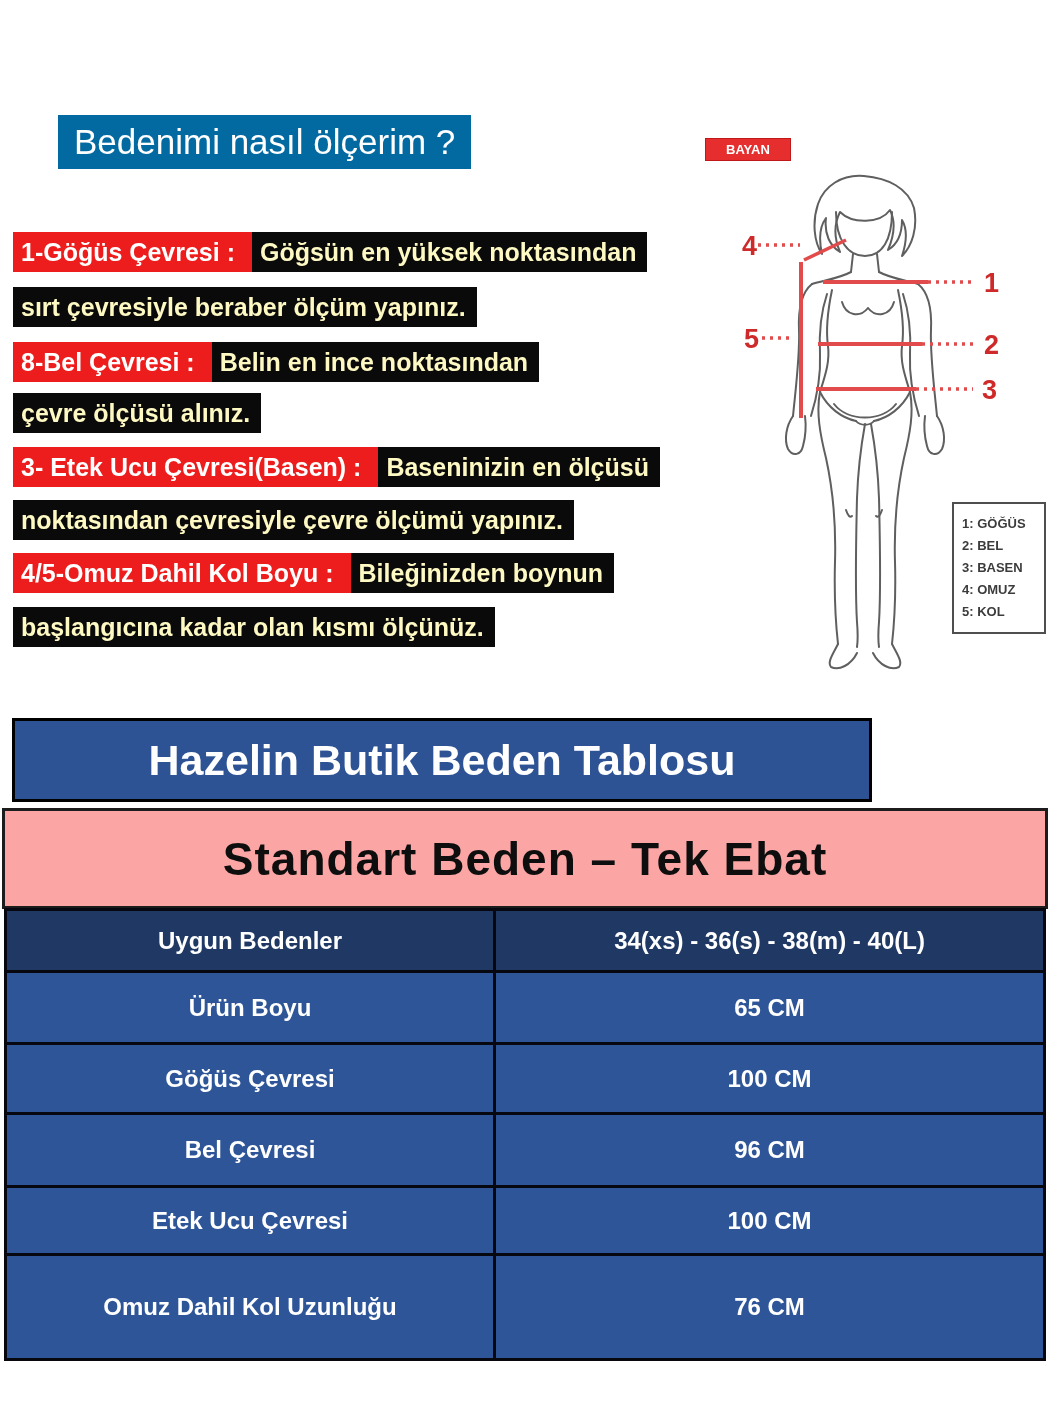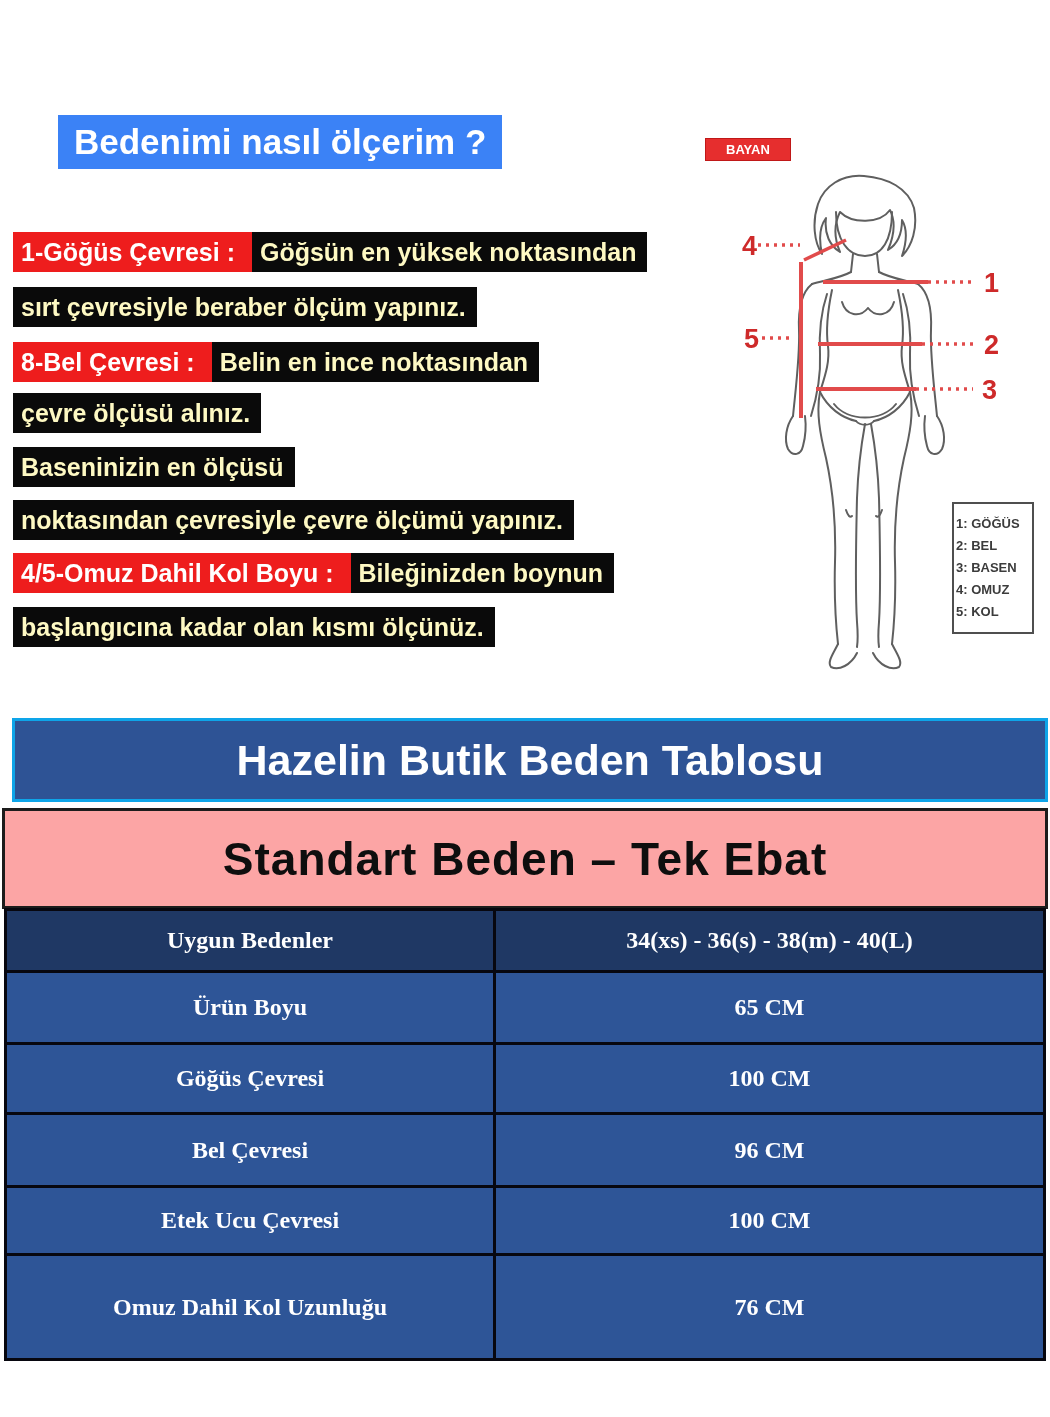--- a/index.html
+++ b/index.html
@@ -1,52 +1,52 @@
 <!DOCTYPE html>
 <html><head>
 <meta charset="utf-8">
 <style>
   html,body{margin:0;padding:0;background:#fff;}
   .page{position:relative;width:1050px;height:1417px;background:#ffffff;
         font-family:"Liberation Sans",sans-serif;overflow:hidden;}
 
   
-  .title-box{position:absolute;left:58px;top:115px;background:#3b82f6;color:#ffffff;
-             font-size:35px;font-weight:bold;padding:7px 16px;white-space:nowrap;}
+  .title-box{position:absolute;left:58px;top:115px;background:#0369a1;color:#ffffff;
+             font-size:35px;font-weight:normal;padding:7px 16px;white-space:nowrap;}
   .iline{position:absolute;left:13px;display:flex;align-items:stretch;white-space:nowrap;
          font-weight:bold;font-size:25px;line-height:30px;}
   .seg-red{background:#ee1d1d;color:#ffffff;padding:5px 17px 5px 8px;}
   .seg-black{background:#0a0a0a;color:#fef9c3;padding:5px 11px 5px 8px;}
 
   
   .figure-area{position:absolute;left:700px;top:130px;width:350px;height:560px;}
   .bayan{position:absolute;left:5px;top:8px;background:#e62e2e;color:#ffffff;
          font-size:13px;font-weight:bold;padding:3px 20px;border:1px solid #c01818;}
   svg.figure{position:absolute;left:30px;top:20px;}
   .legend{position:absolute;left:252px;top:372px;width:74px;background:#ffffff;
-          border:2px solid #4f4f4f;padding:9px 2px;font-size:13px;font-weight:bold;
+          border:2px solid #4f4f4f;padding:9px 8px;font-size:13px;font-weight:bold;
           color:#3c3c3c;line-height:1.7;white-space:nowrap;}
 
   
-  .brand-header{position:absolute;left:12px;top:718px;width:1036px;height:84px;
-                background:#2e5395;border:3px solid #0ea5e9;box-sizing:border-box;
+  .brand-header{position:absolute;left:12px;top:718px;width:860px;height:84px;
+                background:#2e5395;border:3px solid #000000;box-sizing:border-box;
                 display:flex;align-items:center;justify-content:center;
                 color:#ffffff;font-size:43px;font-weight:bold;}
   .size-header{position:absolute;left:2px;top:808px;width:1046px;height:101px;
                background:#fca5a5;border:3px solid #1c1c1c;box-sizing:border-box;
                display:flex;align-items:center;justify-content:center;
                color:#0e0e0e;font-size:46px;font-weight:bold;letter-spacing:1px;}
 
   
   .size-table{position:absolute;left:4px;top:908px;width:1042px;box-sizing:border-box;
               border:3px solid #07070f;background:#07070f;display:grid;
               grid-template-columns:486px 1fr;
               grid-template-rows:59px 69px 67px 70px 65px 102px;gap:3px;}
   .cell{display:flex;align-items:center;justify-content:center;background:#2e5597;
-        color:#ffffff;font-weight:bold;font-size:24px;text-align:center;font-family:Liberation Serif, serif;}
+        color:#ffffff;font-weight:bold;font-size:24px;text-align:center;}
   .cell.row0{background:#1f3864;}
 </style>
 </head>
 <body>
 
 <div class="page">
 
   <div class="title-box">Bedenimi nasıl ölçerim ?</div>
 
   <div class="iline" style="top:232px">
@@ -57,20 +57,21 @@
     <span class="seg-black">sırt çevresiyle beraber ölçüm yapınız.</span>
   </div>
   <div class="iline" style="top:342px">
     <span class="seg-red">8-Bel Çevresi :</span>
       <span class="seg-black">Belin en ince noktasından</span>
   </div>
   <div class="iline" style="top:393px">
     <span class="seg-black">çevre ölçüsü alınız.</span>
   </div>
   <div class="iline" style="top:447px">
+    <span class="seg-red">3- Etek Ucu Çevresi(Basen) :</span>
       <span class="seg-black">Baseninizin en ölçüsü</span>
   </div>
   <div class="iline" style="top:500px">
     <span class="seg-black">noktasından çevresiyle çevre ölçümü yapınız.</span>
   </div>
   <div class="iline" style="top:553px">
     <span class="seg-red">4/5-Omuz Dahil Kol Boyu :</span>
       <span class="seg-black">Bileğinizden boynun</span>
   </div>
   <div class="iline" style="top:607px">

